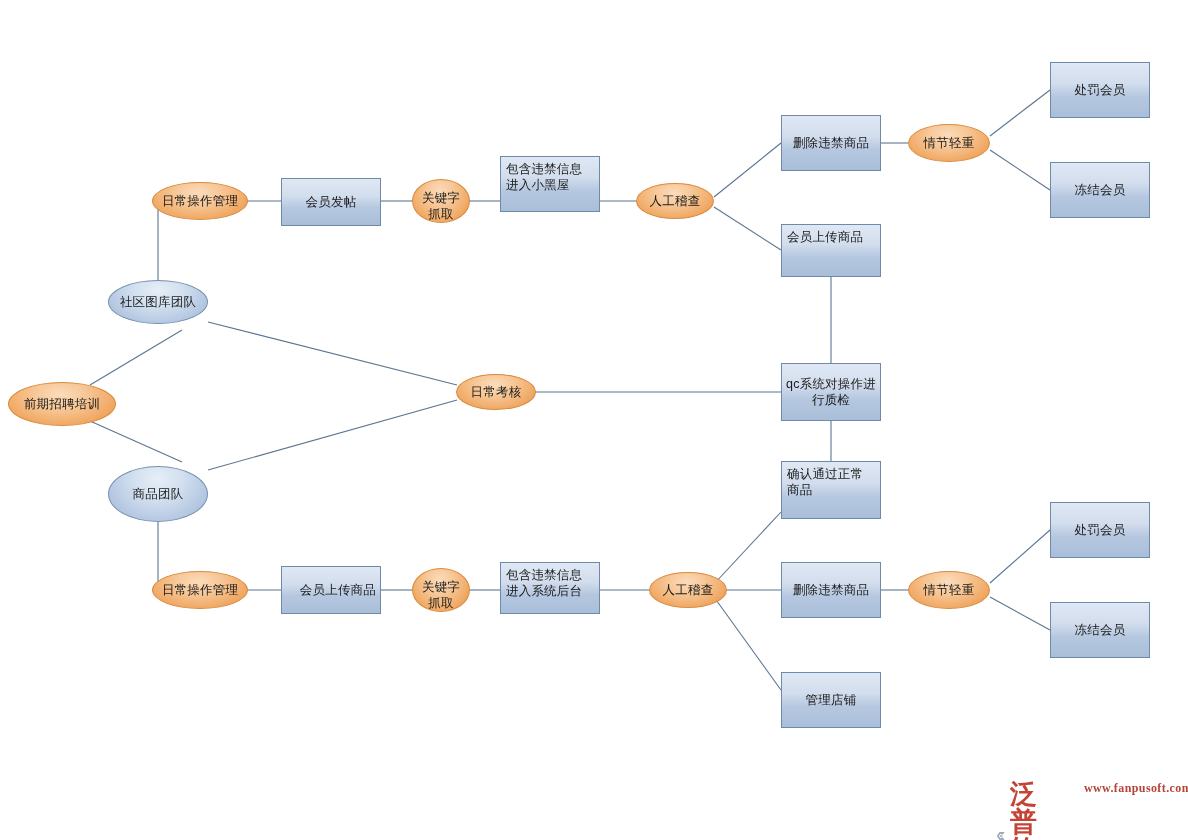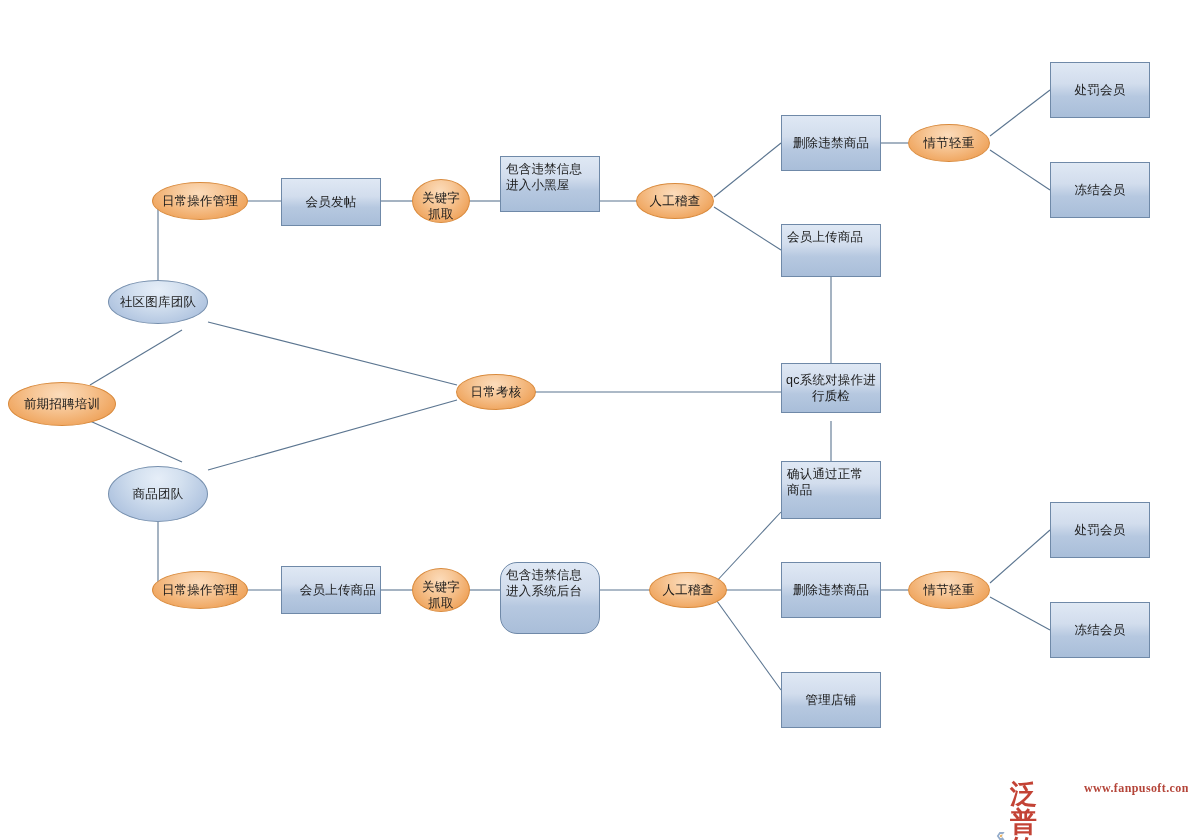--- a/index.html
+++ b/index.html
@@ -200,42 +200,42 @@
   </div>
 
   <div class="node rect" style="left:1050px; top:162px; width:100px; height:56px;">
     <span class="lbl">冻结会员</span>
   </div>
 
   <div class="node ellipse orange" style="left:456px; top:374px; width:80px; height:36px;">
     <span class="lbl">日常考核</span>
   </div>
 
-  <div class="node rect" style="left:781px; top:363px; width:100px; height:50px;">
+  <div class="node rect" style="left:781px; top:363px; width:100px; height:58px;">
     <span class="lbl">qc系统对操作进行质检</span>
   </div>
 
   <div class="node rect topleft" style="left:781px; top:461px; width:100px; height:58px;">
     <span class="lbl">确认通过正常商品</span>
   </div>
 
   <div class="node ellipse orange" style="left:152px; top:571px; width:96px; height:38px;">
     <span class="lbl">日常操作管理</span>
   </div>
 
   <div class="node rect" style="left:281px; top:566px; width:100px; height:48px;text-align:right;">
     <span class="lbl">会员上传商品</span>
   </div>
 
   <div class="node ellipse orange" style="left:412px; top:568px; width:58px; height:44px; flex-direction:column;">
     <span class="lbl">关键字</span>
     <span class="lbl">抓取</span>
   </div>
 
-  <div class="node rect topleft" style="left:500px; top:562px; width:100px; height:72px;border-radius:17px;">
+  <div class="node rect topleft" style="left:500px; top:562px; width:100px; height:52px;">
     <span class="lbl">包含违禁信息进入系统后台</span>
   </div>
 
   <div class="node ellipse orange" style="left:649px; top:572px; width:78px; height:36px;">
     <span class="lbl">人工稽查</span>
   </div>
 
   <div class="node rect" style="left:781px; top:562px; width:100px; height:56px;">
     <span class="lbl">删除违禁商品</span>
   </div>

